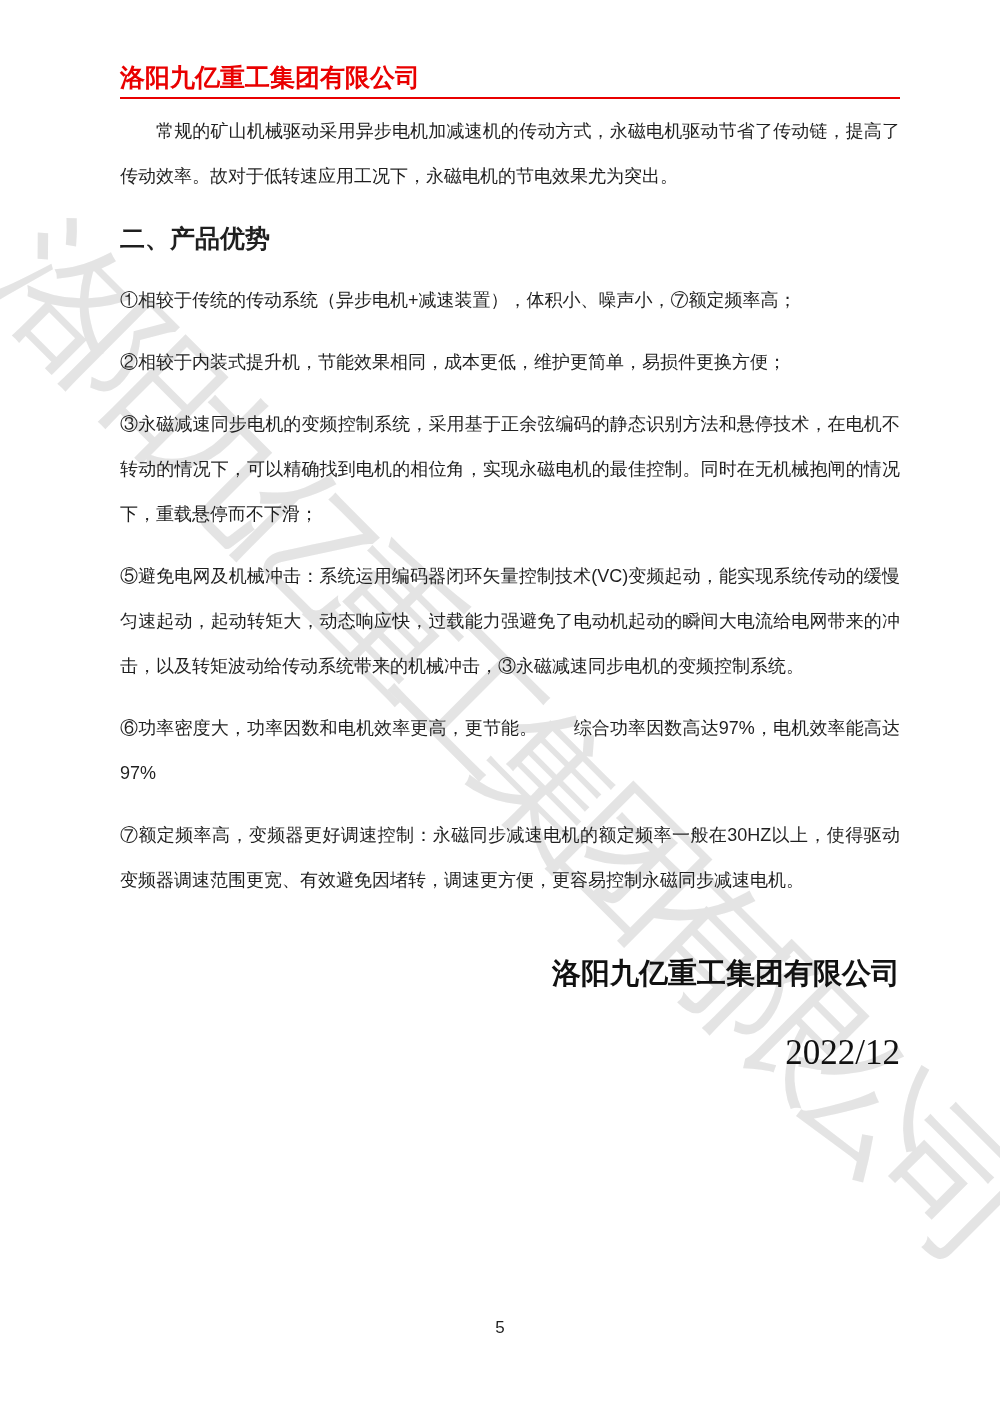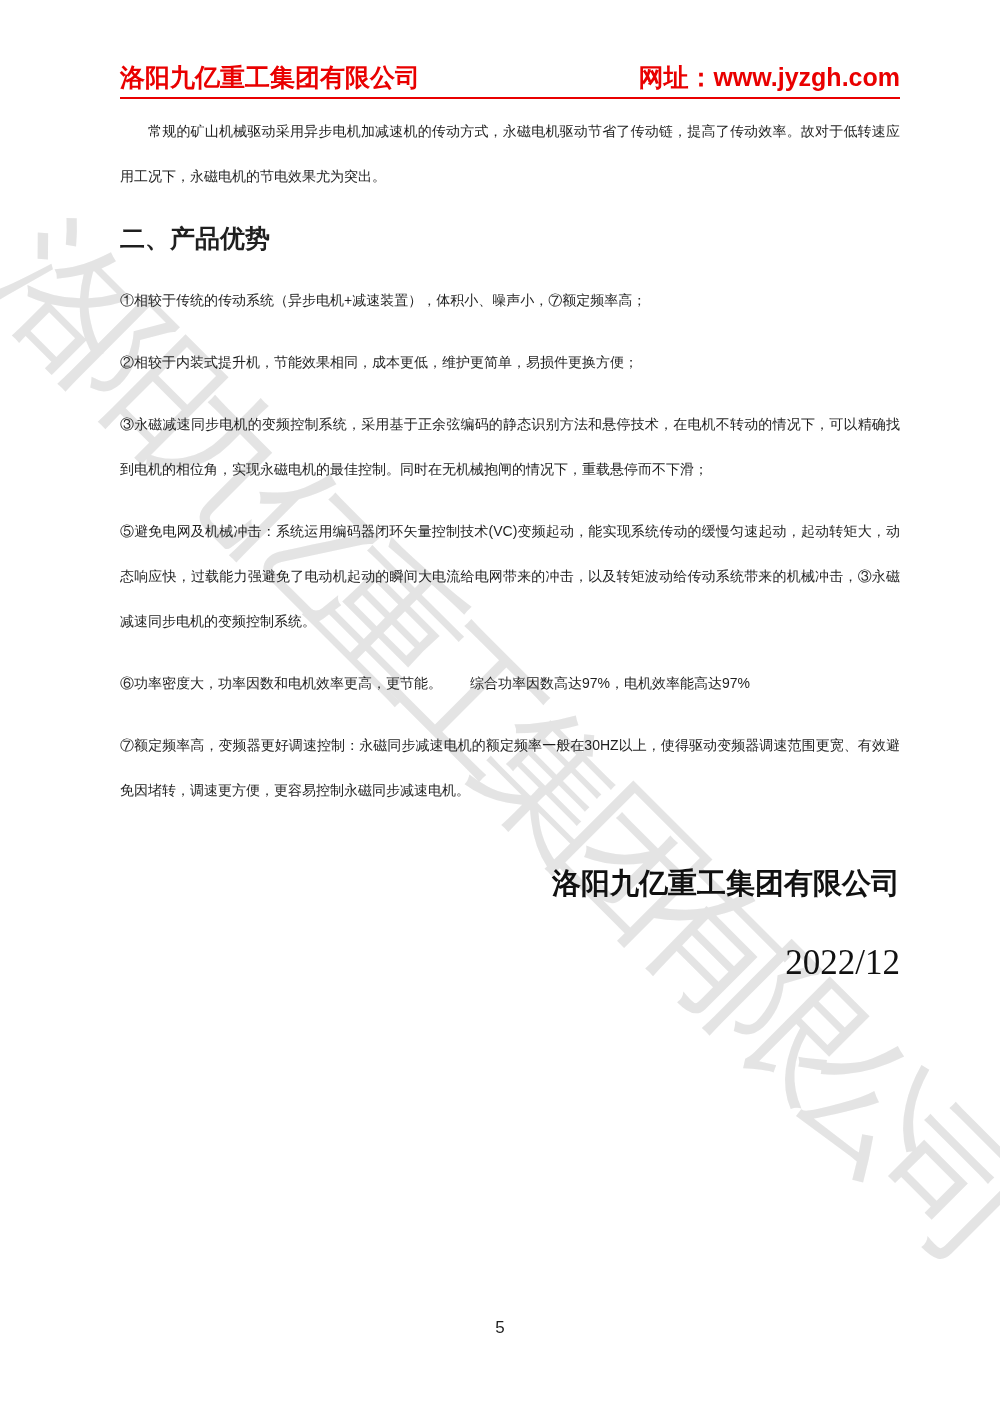--- a/index.html
+++ b/index.html
@@ -44,21 +44,21 @@
   .header .hd-left,
   .header .hd-right {
     color: #e90000;
     font-weight: bold;
     font-size: 25px;
     line-height: 30px;
   }
   
   .body-text { margin-top: 10px; }
   .para {
-    font-size: 14px;
+    font-size: 18px;
     line-height: 45px;
     text-align: justify;
     margin: 0 0 17px 0;
     color: #1f1f1f;
   }
   .intro { text-indent: 2em; }
   .section-title {
     font-size: 25px;
     font-weight: bold;
     line-height: 45px;
@@ -97,21 +97,20 @@
 <body>
 
 <div class="page">
 
   <div class="watermark">洛阳九亿重工集团有限公司</div>
 
   <div class="content">
 
     <div class="header">
       <span class="hd-left">洛阳九亿重工集团有限公司</span>
-      <span class="hd-right">网址：www.jyzgh.com</span>
     </div>
 
     <div class="body-text">
 
       <p class="para intro">常规的矿山机械驱动采用异步电机加减速机的传动方式，永磁电机驱动节省了传动链，提高了传动效率。故对于低转速应用工况下，永磁电机的节电效果尤为突出。</p>
 
       <p class="section-title">二、产品优势</p>
 
       <p class="para">①相较于传统的传动系统（异步电机+减速装置），体积小、噪声小，⑦额定频率高；</p>
       <p class="para">②相较于内装式提升机，节能效果相同，成本更低，维护更简单，易损件更换方便；</p>

